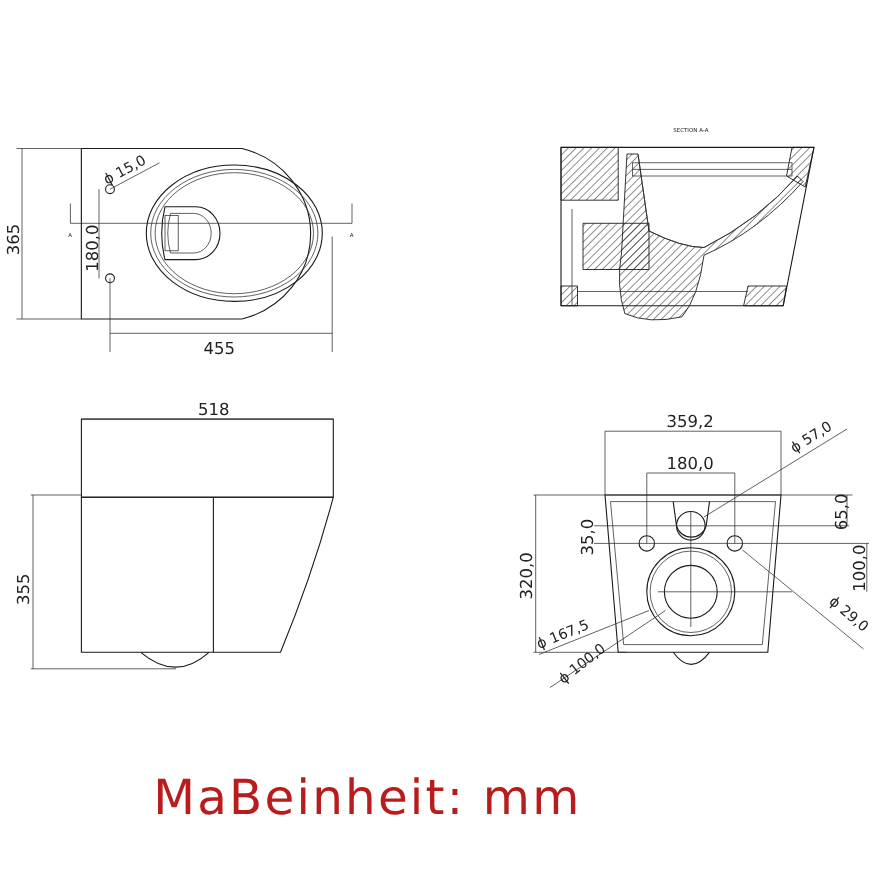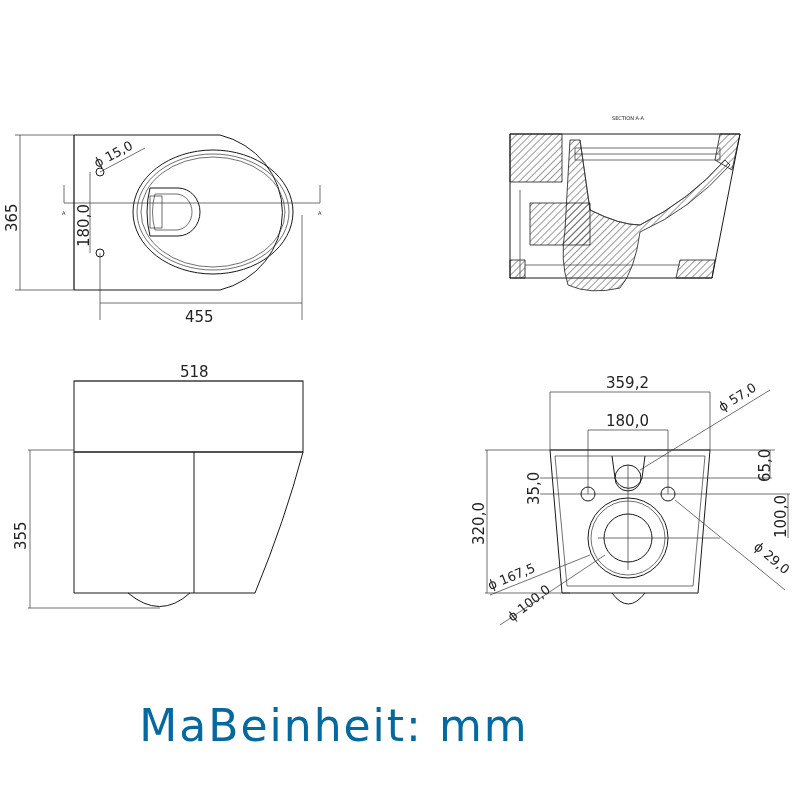--- a/index.html
+++ b/index.html
@@ -5,21 +5,21 @@
   html, body { margin:0; padding:0; background:#ffffff; }
   body { width:800px; height:800px; position:relative; overflow:hidden; font-family:"DejaVu Sans", sans-serif; }
   svg.drawing { position:absolute; left:0; top:0; width:800px; height:800px; }
   .ln { stroke:#1a1a1a; stroke-width:1; fill:none; }
   .thin { stroke:#333; stroke-width:0.7; fill:none; }
   .dim { font-family:"DejaVu Sans", sans-serif; font-size:15px; fill:#222; }
   .dimsm { font-family:"DejaVu Sans", sans-serif; font-size:13px; fill:#222; }
   .tiny { font-family:"DejaVu Sans", sans-serif; font-size:5px; fill:#222; }
   .caption {
     position:absolute; left:0; width:668px; top:700px; text-align:center;
-    font-family:"DejaVu Sans", sans-serif; font-size:44px; color:#0369a1; letter-spacing:2px;
+    font-family:"DejaVu Sans", sans-serif; font-size:44px; color:#b91c1c; letter-spacing:2px;
   }
 </style>
 </head>
 <body>
 
 <svg class="drawing" viewBox="0 0 800 800" xmlns="http://www.w3.org/2000/svg">
   <defs>
     <pattern id="hatch" patternUnits="userSpaceOnUse" width="5" height="5" patternTransform="rotate(45)">
       <line x1="0" y1="0" x2="0" y2="5" stroke="#333" stroke-width="1"></line>
     </pattern>

